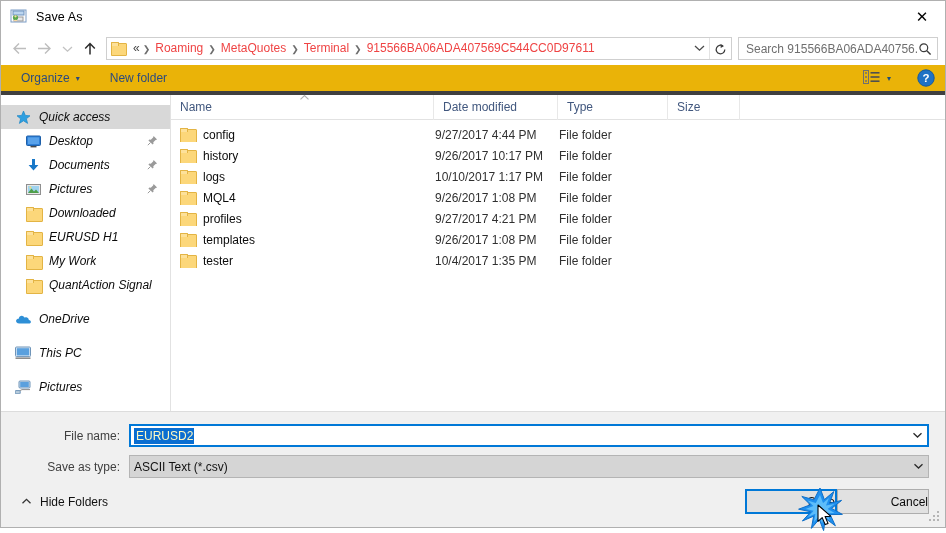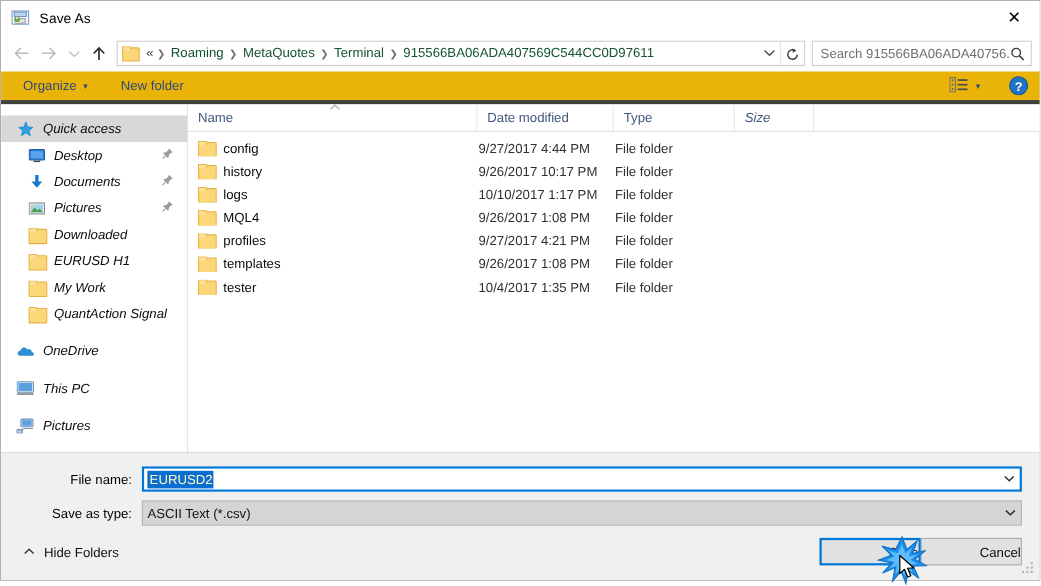--- a/index.html
+++ b/index.html
@@ -55,21 +55,21 @@
   .addressbar {
     flex: 1; height: 23px; min-width: 0;
     border: 1px solid #cfcfcf; background: #fff;
     display: flex; align-items: center;
     margin-left: 4px; margin-right: 6px;
     padding-left: 4px;
   }
   .addr-folder-icon { width: 16px; height: 14px; flex: none; position: relative; }
   .crumbs { display: flex; align-items: center; flex: 1; min-width: 0; overflow: hidden; }
   .crumb {
-    font-size: 12px; color: #14532d; padding: 0 5px;
+    font-size: 12px; color: #ef4444; padding: 0 5px;
     white-space: nowrap; line-height: 21px;
   }
   .crumb.lead { color: #444; padding-left: 6px; padding-right: 3px; }
   .crumb-sep { color: #6d6d6d; font-size: 9px; flex: none; }
   .addr-right { display: flex; align-items: center; flex: none; }
   .addr-chev { width: 20px; text-align: center; color: #4a4a4a; font-size: 9px; }
   .addr-refresh {
     width: 22px; text-align: center; color: #3d3d3d; font-size: 13px;
     border-left: 1px solid #e3e3e3; line-height: 21px; height: 21px;
   }
@@ -138,21 +138,21 @@
   }
   .col {
     font-size: 12px; color: #41577e;
     padding-left: 9px; height: 25px; line-height: 25px;
     border-right: 1px solid #e8e8e8; flex: none;
     overflow: hidden; white-space: nowrap;
   }
   .col.name { width: 263px; }
   .col.date { width: 124px; }
   .col.type { width: 110px; }
-  .col.size { width: 72px; font-style: italic; }
+  .col.size { width: 72px; }
   .col.filler { flex: 1; border-right: none; }
 
   .rows { flex: 1; overflow: hidden; padding-top: 4px; }
   .row { height: 21px; display: flex; align-items: center; font-size: 12px; }
   .cell { overflow: hidden; white-space: nowrap; flex: none; }
   .cell.name { width: 263px; display: flex; align-items: center; padding-left: 9px; color: #0b0b0b; }
   .cell.name .fname { margin-left: 8px; }
   .cell.date { width: 124px; color: #303030; padding-left: 1px; }
   .cell.type { width: 110px; color: #303030; padding-left: 1px; }
   .cell.size { width: 72px; color: #303030; }
@@ -177,21 +177,21 @@
   
   .formpanel {
     flex: none; background: #f0f0f0;
     border-top: 1px solid #dcdcdc;
     padding: 12px 16px 0 16px;
   }
   .formrow { display: flex; align-items: center; height: 23px; }
   .formrow + .formrow { margin-top: 8px; }
   .flabel {
     width: 112px; flex: none; text-align: right;
-    font-size: 12px; color: #000000; padding-right: 9px;
+    font-size: 12px; color: #404040; padding-right: 9px;
   }
   .combo {
     flex: 1; height: 23px; display: flex; align-items: center;
     background: #fff; border: 1px solid #9d9d9d;
     padding-left: 4px;
   }
   .combo.focused { border: 2px solid #0078d7; padding-left: 3px; }
   .combo.disabled { background: #d5d5d5; border: 1px solid #b4b4b4; }
   .combo-value { flex: 1; font-size: 12px; color: #111; }
   .combo-value.selected-text {

